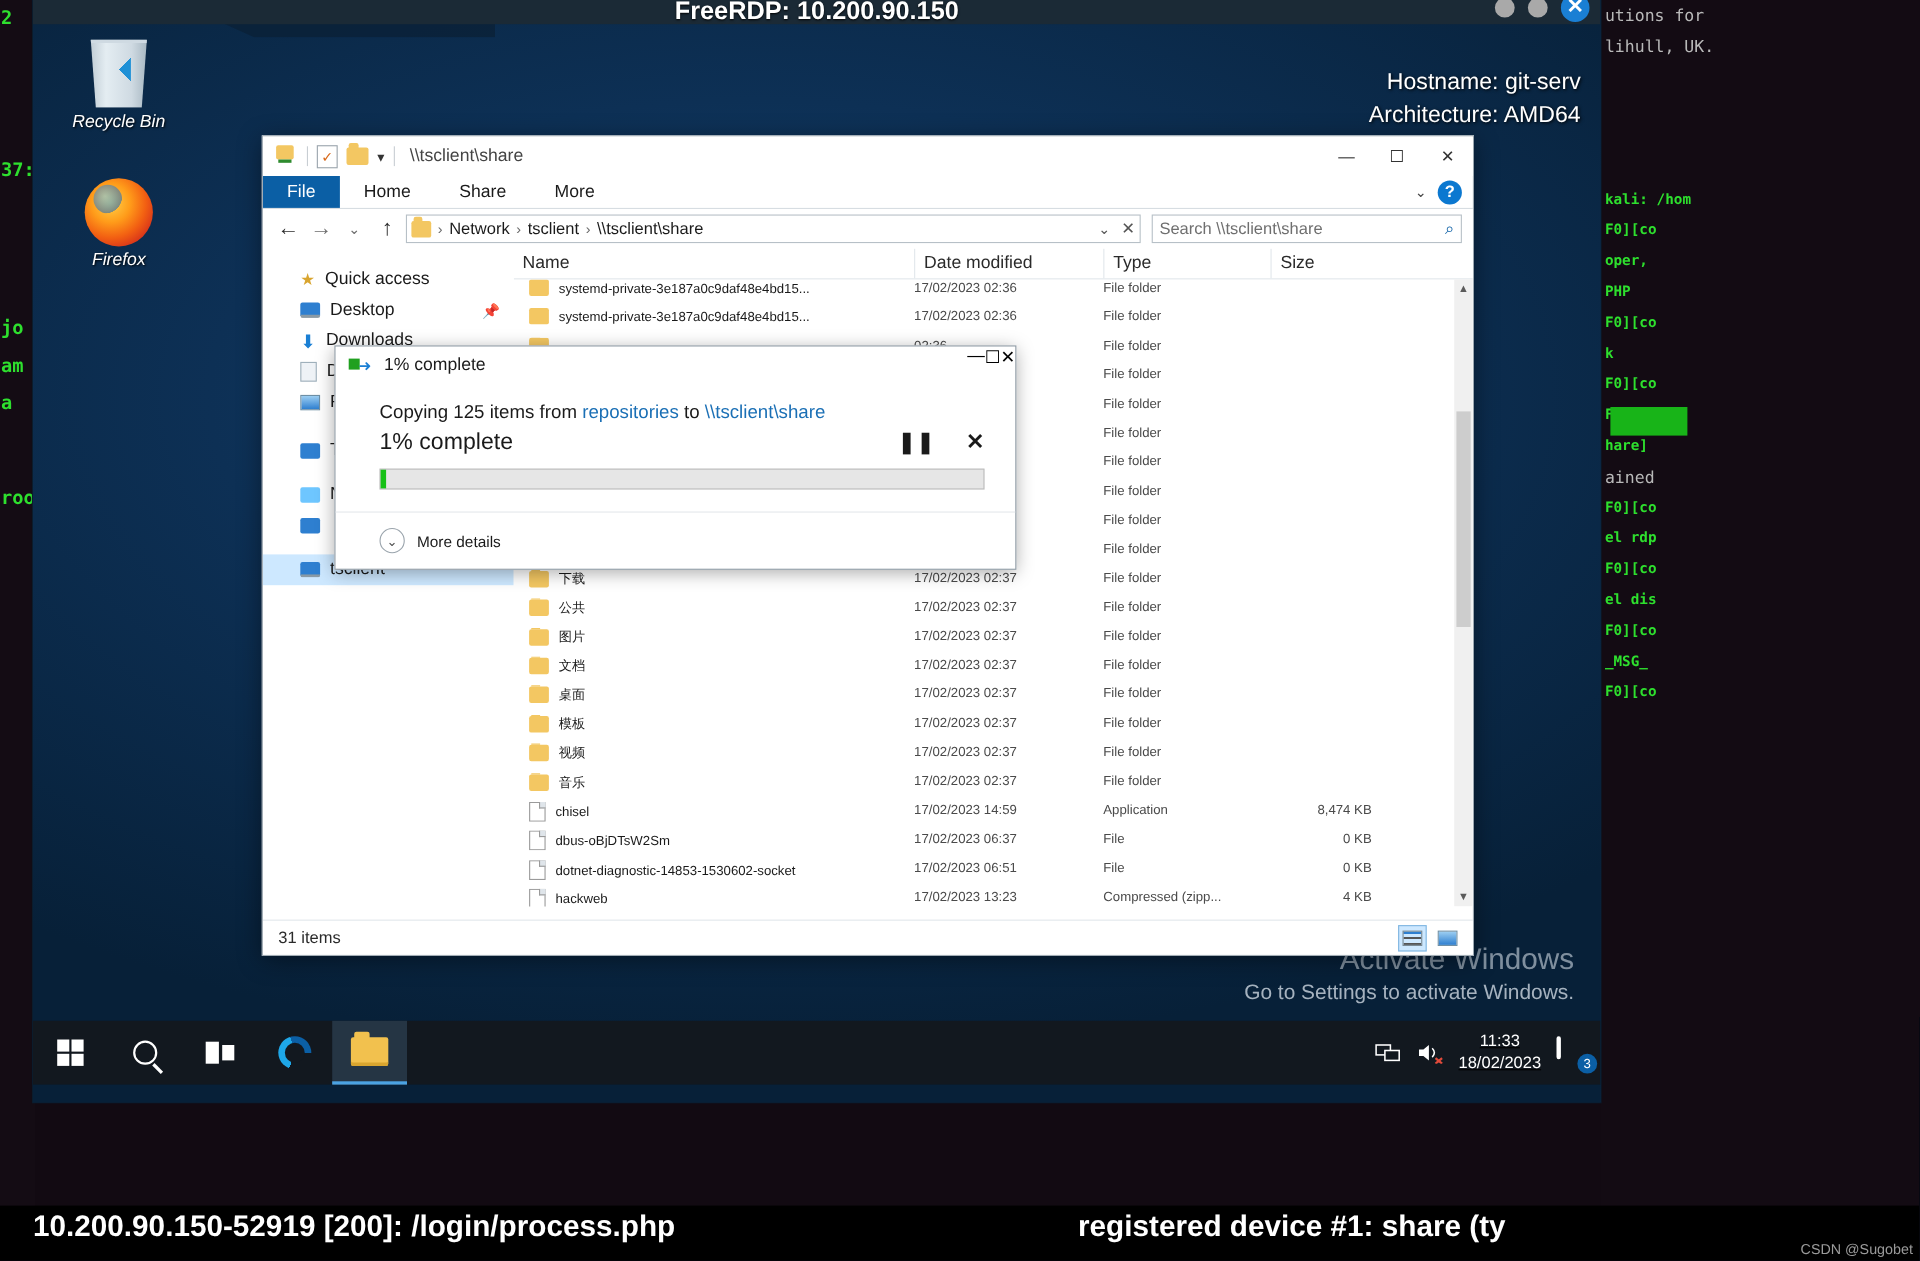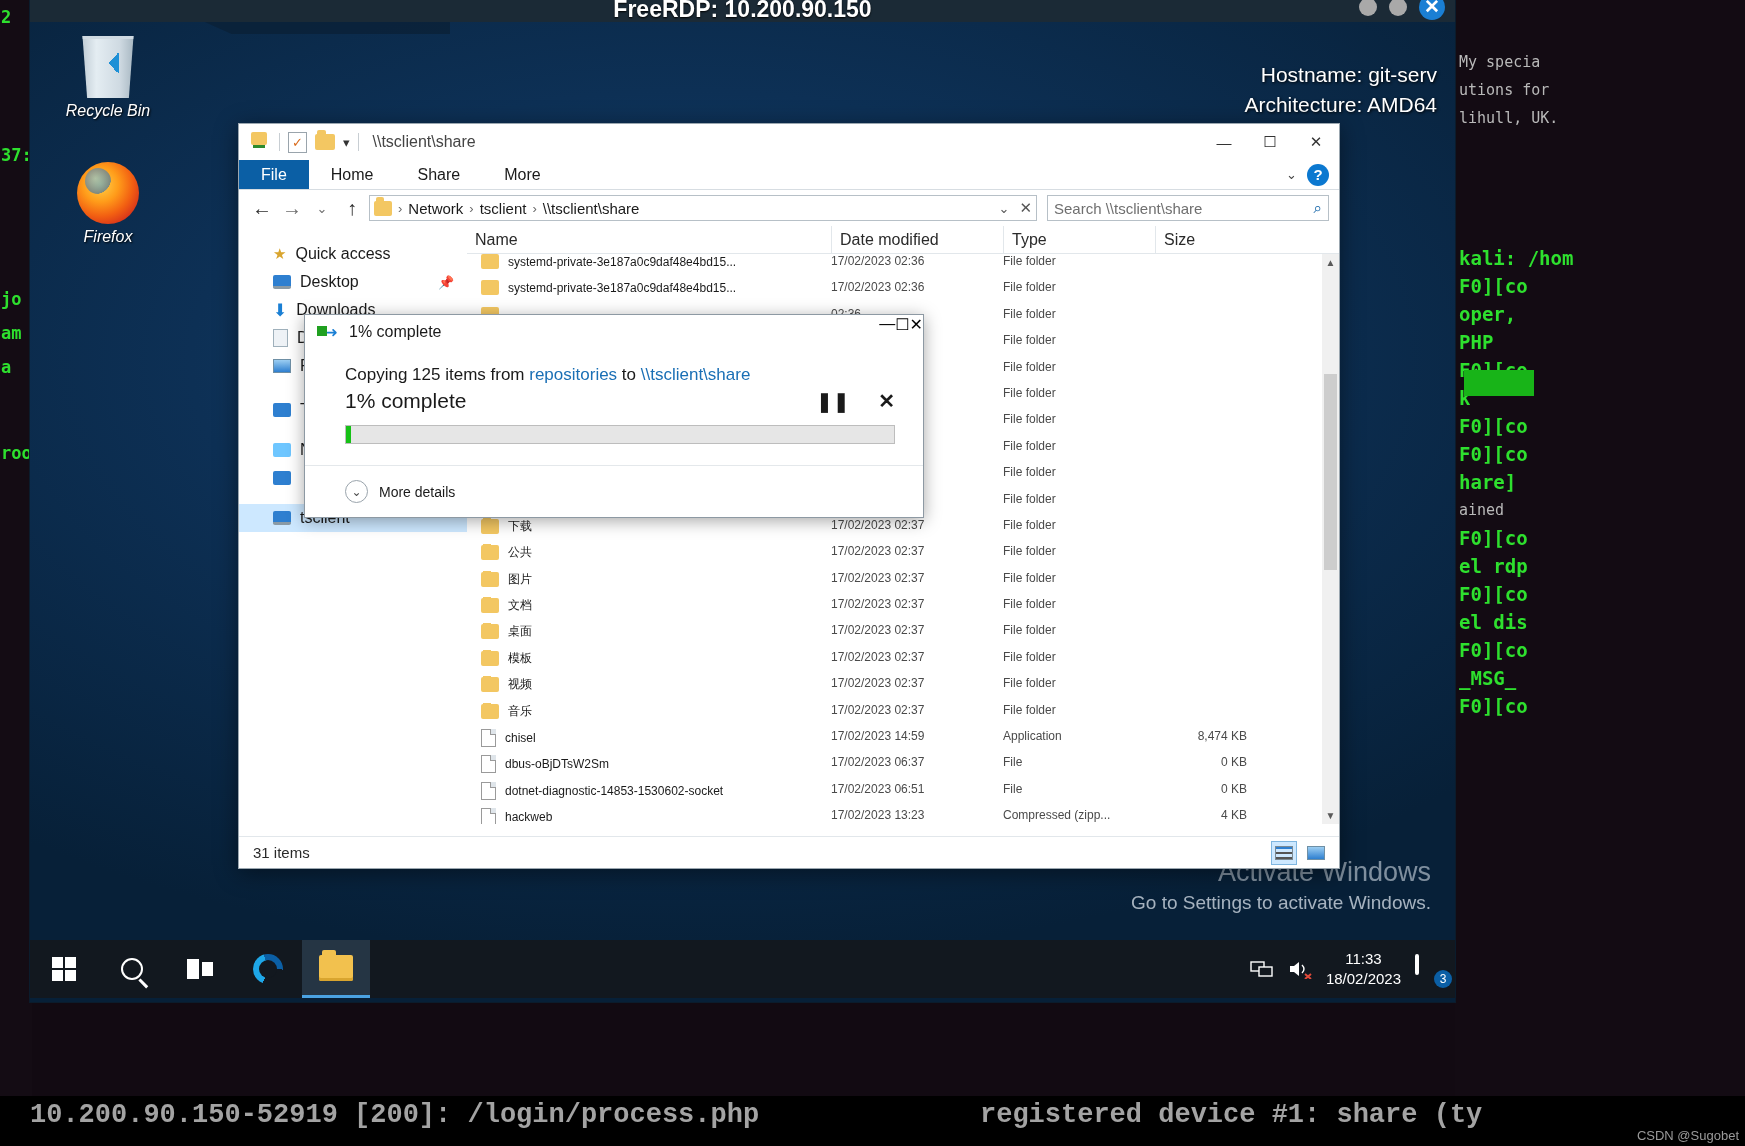--- a/index.html
+++ b/index.html
@@ -18,21 +18,21 @@
   }
 
   
   .right-term {
     position: absolute; left: 1455px; top: 0; width: 290px; height: 1146px;
     background: #130b13;
     overflow: hidden;
   }
   .right-term .ln {
     font-family: "DejaVu Sans Mono", monospace;
-    font-size: 19px; line-height: 28px;
+    font-size: 13px; line-height: 28px;
     color: #2ee02e; font-weight: bold; white-space: pre;
     padding-left: 4px;
   }
   .right-term .gray { color: #b9b9b9; font-weight: normal; font-size: 15px; }
   .green-block {
     position: absolute; left: 1464px; top: 370px; width: 70px; height: 26px;
     background: #18b418;
   }
 
   .left-term {
@@ -45,22 +45,22 @@
     font-weight: bold; white-space: pre; padding-left: 1px;
   }
 
   
   .bottom-strip {
     position: absolute; left: 0; bottom: 0; width: 1745px; height: 50px;
     background: #000; overflow: hidden;
   }
   .bottom-strip .seg {
     position: absolute; top: 4px;
-    font-family: Liberation Mono, monospace;
-    font-size: 27px; font-weight: bold; color: #a3a3a3; white-space: pre;
+    font-family: Liberation Sans, sans-serif;
+    font-size: 27px; font-weight: bold; color: #ffffff; white-space: pre;
   }
   .bottom-strip .seg.b1 { left: 30px; background: #000; }
   .bottom-strip .seg.b2 { left: 980px; }
   .credit {
     position: absolute; right: 6px; bottom: 3px;
     color: #9a9a9a; font-size: 13px; font-family: "Liberation Sans", sans-serif;
   }
 
   
   .rdp {
@@ -139,22 +139,22 @@
 
   
   .activate {
     position: absolute; right: 24px; bottom: 88px; text-align: right; color: #c9d3dd;
   }
   .activate .a1 { font-size: 27px; opacity: .62; }
   .activate .a2 { font-size: 19px; opacity: .82; margin-top: 4px; }
 
   
   .taskbar {
-    position: absolute; left: 0; bottom: 4px; width: 1425px; height: 58px;
-    background: #12181f; display: flex; 
+    position: absolute; left: 0; bottom: 16px; width: 1425px; height: 58px;
+    background: #12181f; display: flex;  text-decoration: underline;
   }
   .tb-item {
     width: 68px; height: 58px; display: flex; align-items: center; justify-content: center;
   }
   .tb-item.active { background: #253544; border-bottom: 3px solid #4ba3e3; }
   .win-logo { width: 24px; height: 24px; display: grid; grid-template-columns: 11px 11px; grid-template-rows: 11px 11px; gap: 2px; }
   .win-logo i { background: #fff; display:block; }
   .magnifier { width: 22px; height: 22px; border: 2.5px solid #fff; border-radius: 50%; position: relative; }
   .magnifier::after { content:''; position:absolute; right:-8px; bottom:-6px; width:11px; height:2.5px; background:#fff; transform: rotate(45deg); }
   .taskview { width: 26px; height: 20px; position: relative; }
@@ -341,21 +341,20 @@
   <div class="left-term">
     <div class="ln">2</div>
     <div class="ln" style="margin-top:104px">37:</div>
     <div class="ln" style="margin-top:110px">jo</div>
     <div class="ln">am</div>
     <div class="ln">a</div>
     <div class="ln" style="margin-top:52px">roo</div>
   </div>
 
   <div class="right-term">
-    <div class="ln gray" style="margin-top:48px">My specia</div>
     <div class="ln gray">utions for</div>
     <div class="ln gray">lihull, UK.</div>
     <div class="ln" style="margin-top:112px">kali: /hom</div>
     <div class="ln">F0][co</div>
     <div class="ln">oper,</div>
     <div class="ln">PHP</div>
     <div class="ln">F0][co</div>
     <div class="ln">k</div>
     <div class="ln">F0][co</div>
     <div class="ln">F0][co</div>

